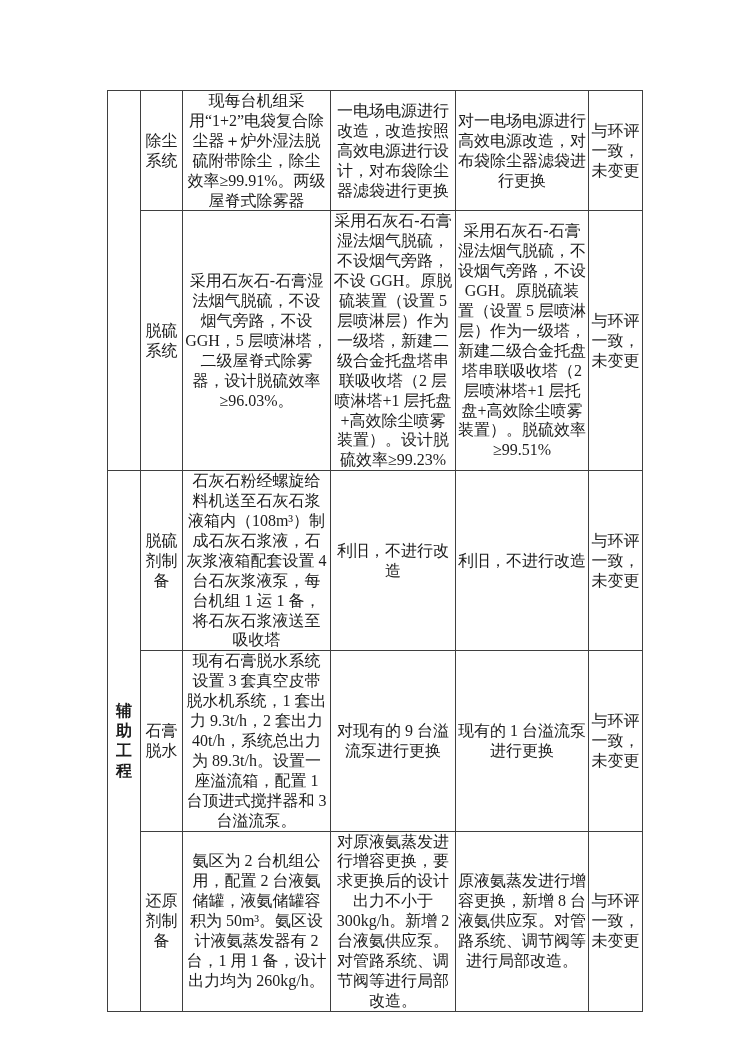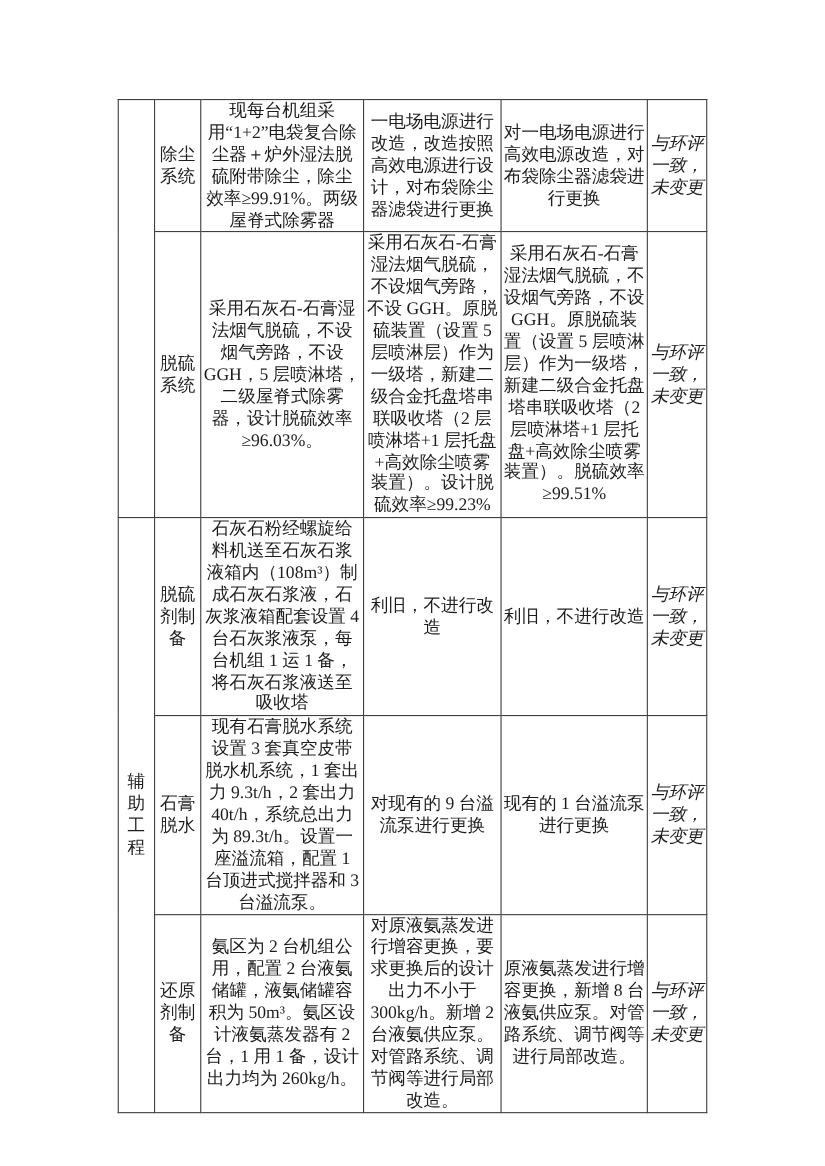--- a/index.html
+++ b/index.html
@@ -11,26 +11,26 @@
   table.doc-table{
     position:absolute;left:107px;top:90px;width:535px;
     border-collapse:collapse;table-layout:fixed;
   }
   table.doc-table td{
     border:1px solid #3f3f3f;
     text-align:center;vertical-align:middle;
     font-size:16px;line-height:19.9px;
     padding:0 2px;overflow:hidden;
   }
-  td.c-cat{padding:0 7px;}
+  td.c-cat{padding:0 7px;font-weight:bold;}
   td.c-sys{padding:0 4px;margin-left:30px;}
   td.c-design{padding:0 9px;}
   td.c-plan{padding:0 1px;}
   td.c-actual{padding:0 4px;margin-top:27px;}
-  td.c-verdict{padding:0 2px;font-style:italic;}
+  td.c-verdict{padding:0 2px;}
 </style>
 </head>
 <body>
 
 <div class="page">
   <table class="doc-table">
     <colgroup>
       <col style="width:33px">
       <col style="width:42px">
       <col style="width:148px">

